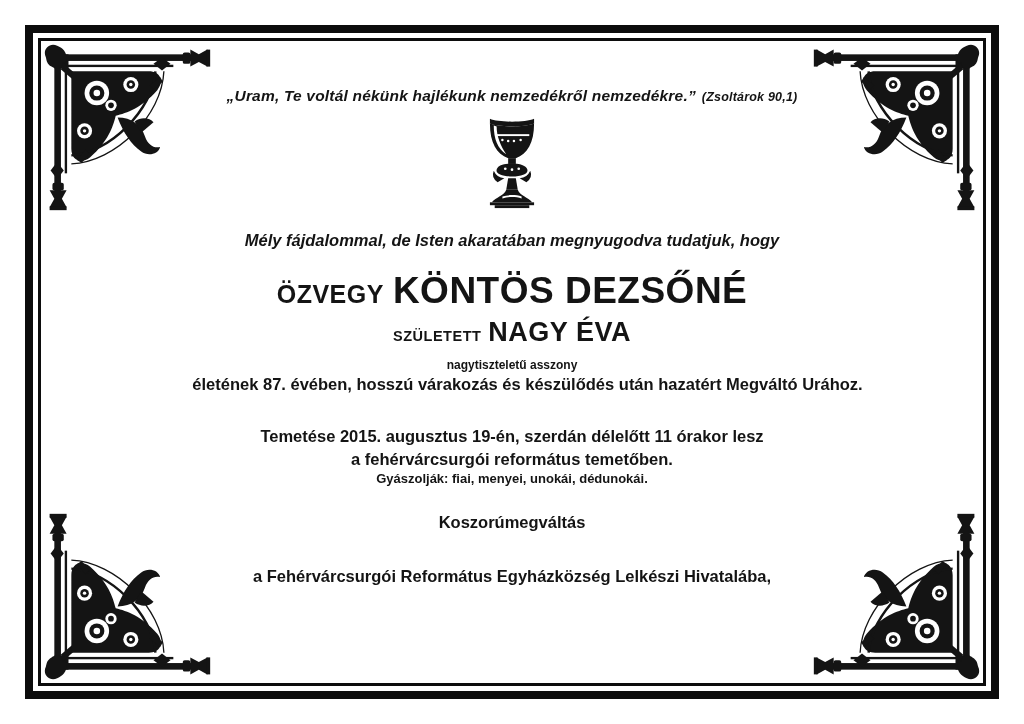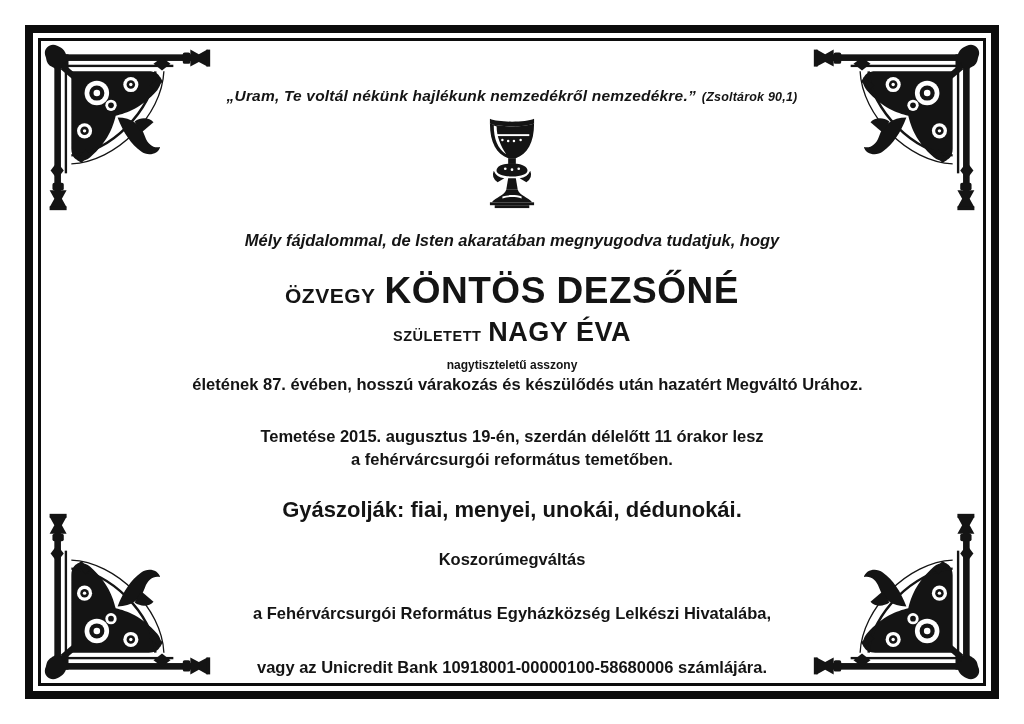--- a/index.html
+++ b/index.html
@@ -32,34 +32,34 @@
 
   .quote-line { margin-top: 46px; font-size: 15.5px; font-style: italic; letter-spacing: 0.2px; }
   .quote-source { font-size: 12.5px; font-weight: 600; margin-left: 6px; }
 
   .chalice-wrap { margin-top: 9px; height: 96px; }
   .chalice-wrap svg { height: 96px; width: 62px; }
 
   .intro-line { margin-top: 21px; font-size: 16.5px; font-style: italic; }
 
   .title-row { margin-top: 22px; line-height: 1.05; }
-  .widow-prefix { font-size: 21px; letter-spacing: 0.5px; }
+  .widow-prefix { font-size: 25px; letter-spacing: 0.5px; }
   .deceased-name { font-size: 37px; letter-spacing: 0.5px; margin-left: 9px; }
 
   .born-row { margin-top: 7px; line-height: 1.05; }
   .born-prefix { font-size: 14.5px; letter-spacing: 0.5px; }
   .birth-name { font-size: 27px; letter-spacing: 0.5px; margin-left: 7px; }
 
   .honorific-line { margin-top: 11px; font-size: 12px; line-height: 1.35; }
   .life-line { font-size: 16.5px; line-height: 1.35; margin-left: 31px; }
 
   .funeral-line1 { margin-top: 29px; font-size: 16.5px; line-height: 1.4; }
   .funeral-line2 { font-size: 16.5px; line-height: 1.4; }
 
-  .mourners-line { margin-top: 26px; font-size: 22px; }
+  .mourners-line { font-size: 13px; }
 
   .wreath-title { margin-top: 25px; font-size: 16.5px; line-height: 1.4; }
   .wreath-line { font-size: 16.5px; line-height: 1.4; margin-top: 31px; }
 </style>
 </head>
 <body>
 
 <svg width="0" height="0" style="position:absolute" aria-hidden="true">
   <defs>
     <symbol id="corner-ornament" viewBox="0 0 180 180">
@@ -196,15 +196,14 @@
   <div class="honorific-line">nagytiszteletű asszony</div>
   <div class="life-line">életének 87. évében, hosszú várakozás és készülődés után hazatért Megváltó Urához.</div>
 
   <div class="funeral-line1">Temetése 2015. augusztus 19-én, szerdán délelőtt 11 órakor lesz</div>
   <div class="funeral-line2">a fehérvárcsurgói református temetőben.</div>
 
   <div class="mourners-line">Gyászolják: fiai, menyei, unokái, dédunokái.</div>
 
   <div class="wreath-title">Koszorúmegváltás</div>
   <div class="wreath-line">a Fehérvárcsurgói Református Egyházközség Lelkészi Hivatalába,</div>
-  <div class="wreath-line">vagy az Unicredit Bank 10918001-00000100-58680006 számlájára.</div>
 
 </div>
 
 </body></html>

